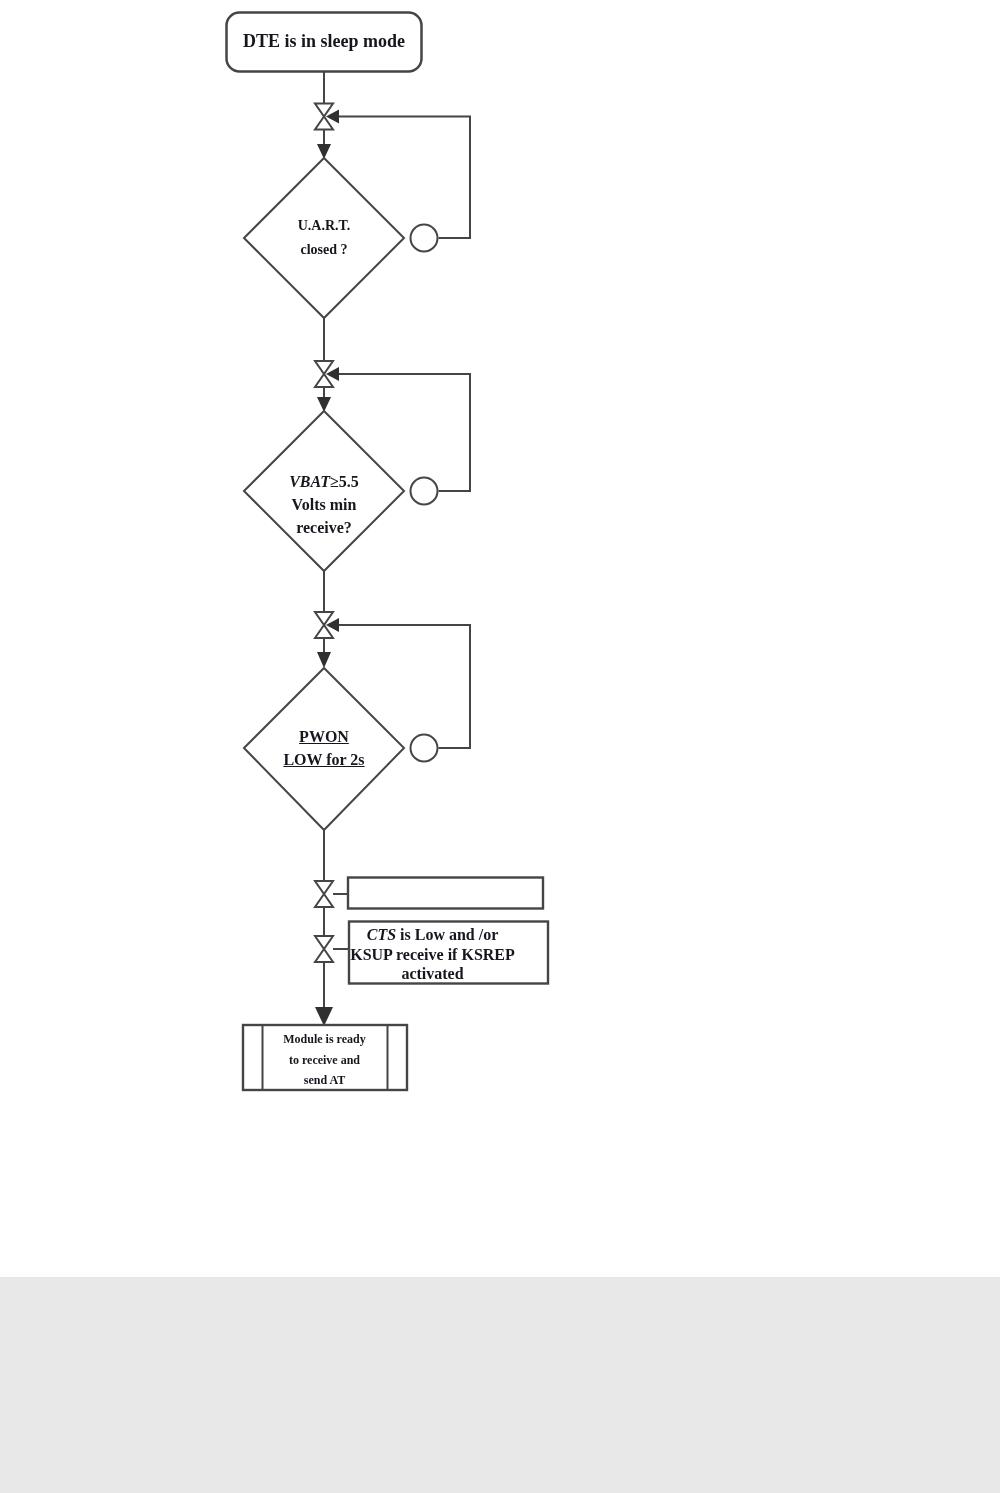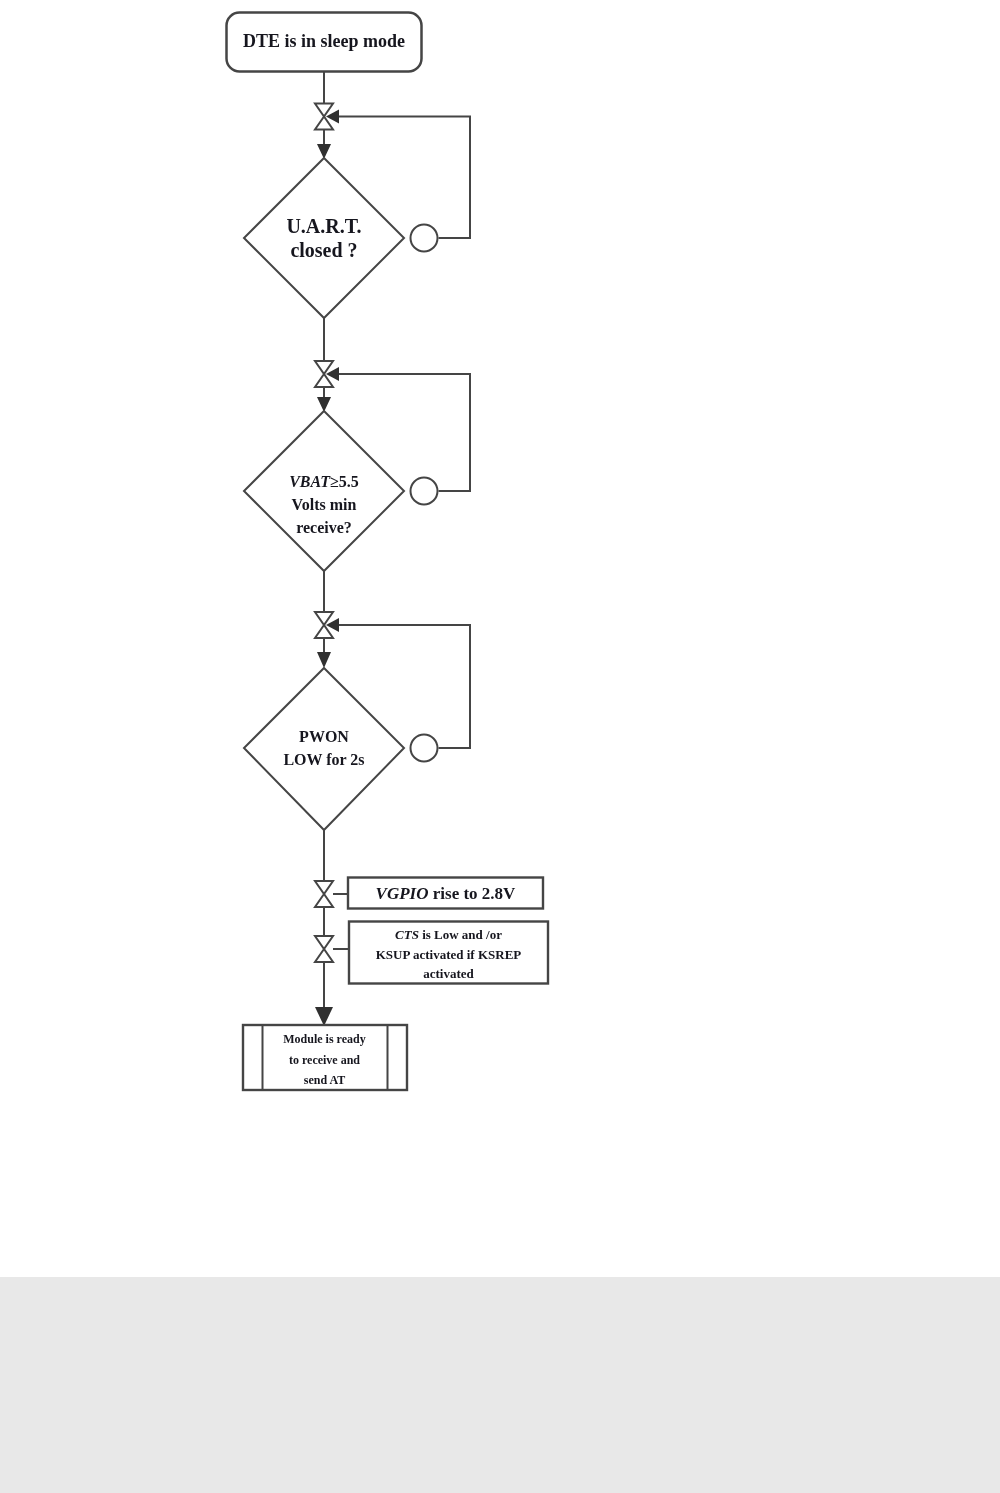--- a/index.html
+++ b/index.html
@@ -30,29 +30,29 @@
     color:var(--ink);
     font-weight:bold;
     text-align:center;
   }
   .label .it{font-style:italic;text-align:right;}
   .start-label{
     left:226px;top:12px;width:196px;height:58px;
     display:flex;align-items:center;justify-content:center;
     font-size:18px;
   }
-  .d1-label{left:254px;top:214px;width:140px;font-size:20px;line-height:24px;}
+  .d1-label{left:254px;top:214px;width:140px;font-size:14px;line-height:24px;}
   .d2-label{left:254px;top:470px;width:140px;font-size:16px;line-height:23px;}
-  .d3-label{left:254px;top:725px;width:140px;font-size:16px;line-height:23px;}
+  .d3-label{left:254px;top:725px;width:140px;font-size:16px;line-height:23px;text-decoration:underline;}
   .vgpio-label{
     left:348px;top:878px;width:195px;height:31px;
     display:flex;align-items:center;justify-content:center;
     font-size:17px;
   }
-  .cts-label{left:349px;top:925px;width:199px;font-size:13px;line-height:19.5px;}
+  .cts-label{left:333px;top:925px;width:199px;font-size:16px;line-height:19.5px;}
   .end-label{left:262px;top:1029px;width:125px;font-size:12px;line-height:20.5px;}
 </style>
 </head>
 <body>
 
 <div class="page">
 
   <svg class="diagram-svg" width="1000" height="1493" viewBox="0 0 1000 1493">
 
     <rect class="shape-thick" x="226.5" y="12.5" width="195" height="59" rx="13"></rect>
@@ -123,27 +123,24 @@
     <div><span class="it">VBAT</span><span>≥5.5</span></div>
     <div>Volts min</div>
     <div>receive?</div>
   </div>
 
   <div class="label d3-label">
     <div>PWON</div>
     <div>LOW for 2s</div>
   </div>
 
-  <div class="label vgpio-label">
-    <span><span class="it">VGPIO</span><span> rise to 2.8V</span></span>
-  </div>
 
   <div class="label cts-label">
     <div><span class="it">CTS</span><span> is Low and /or</span></div>
-    <div>KSUP activated if KSREP</div>
+    <div>KSUP receive if KSREP</div>
     <div>activated</div>
   </div>
 
   <div class="label end-label">
     <div>Module is ready</div>
     <div>to receive and</div>
     <div>send AT</div>
   </div>
 
 </div>

